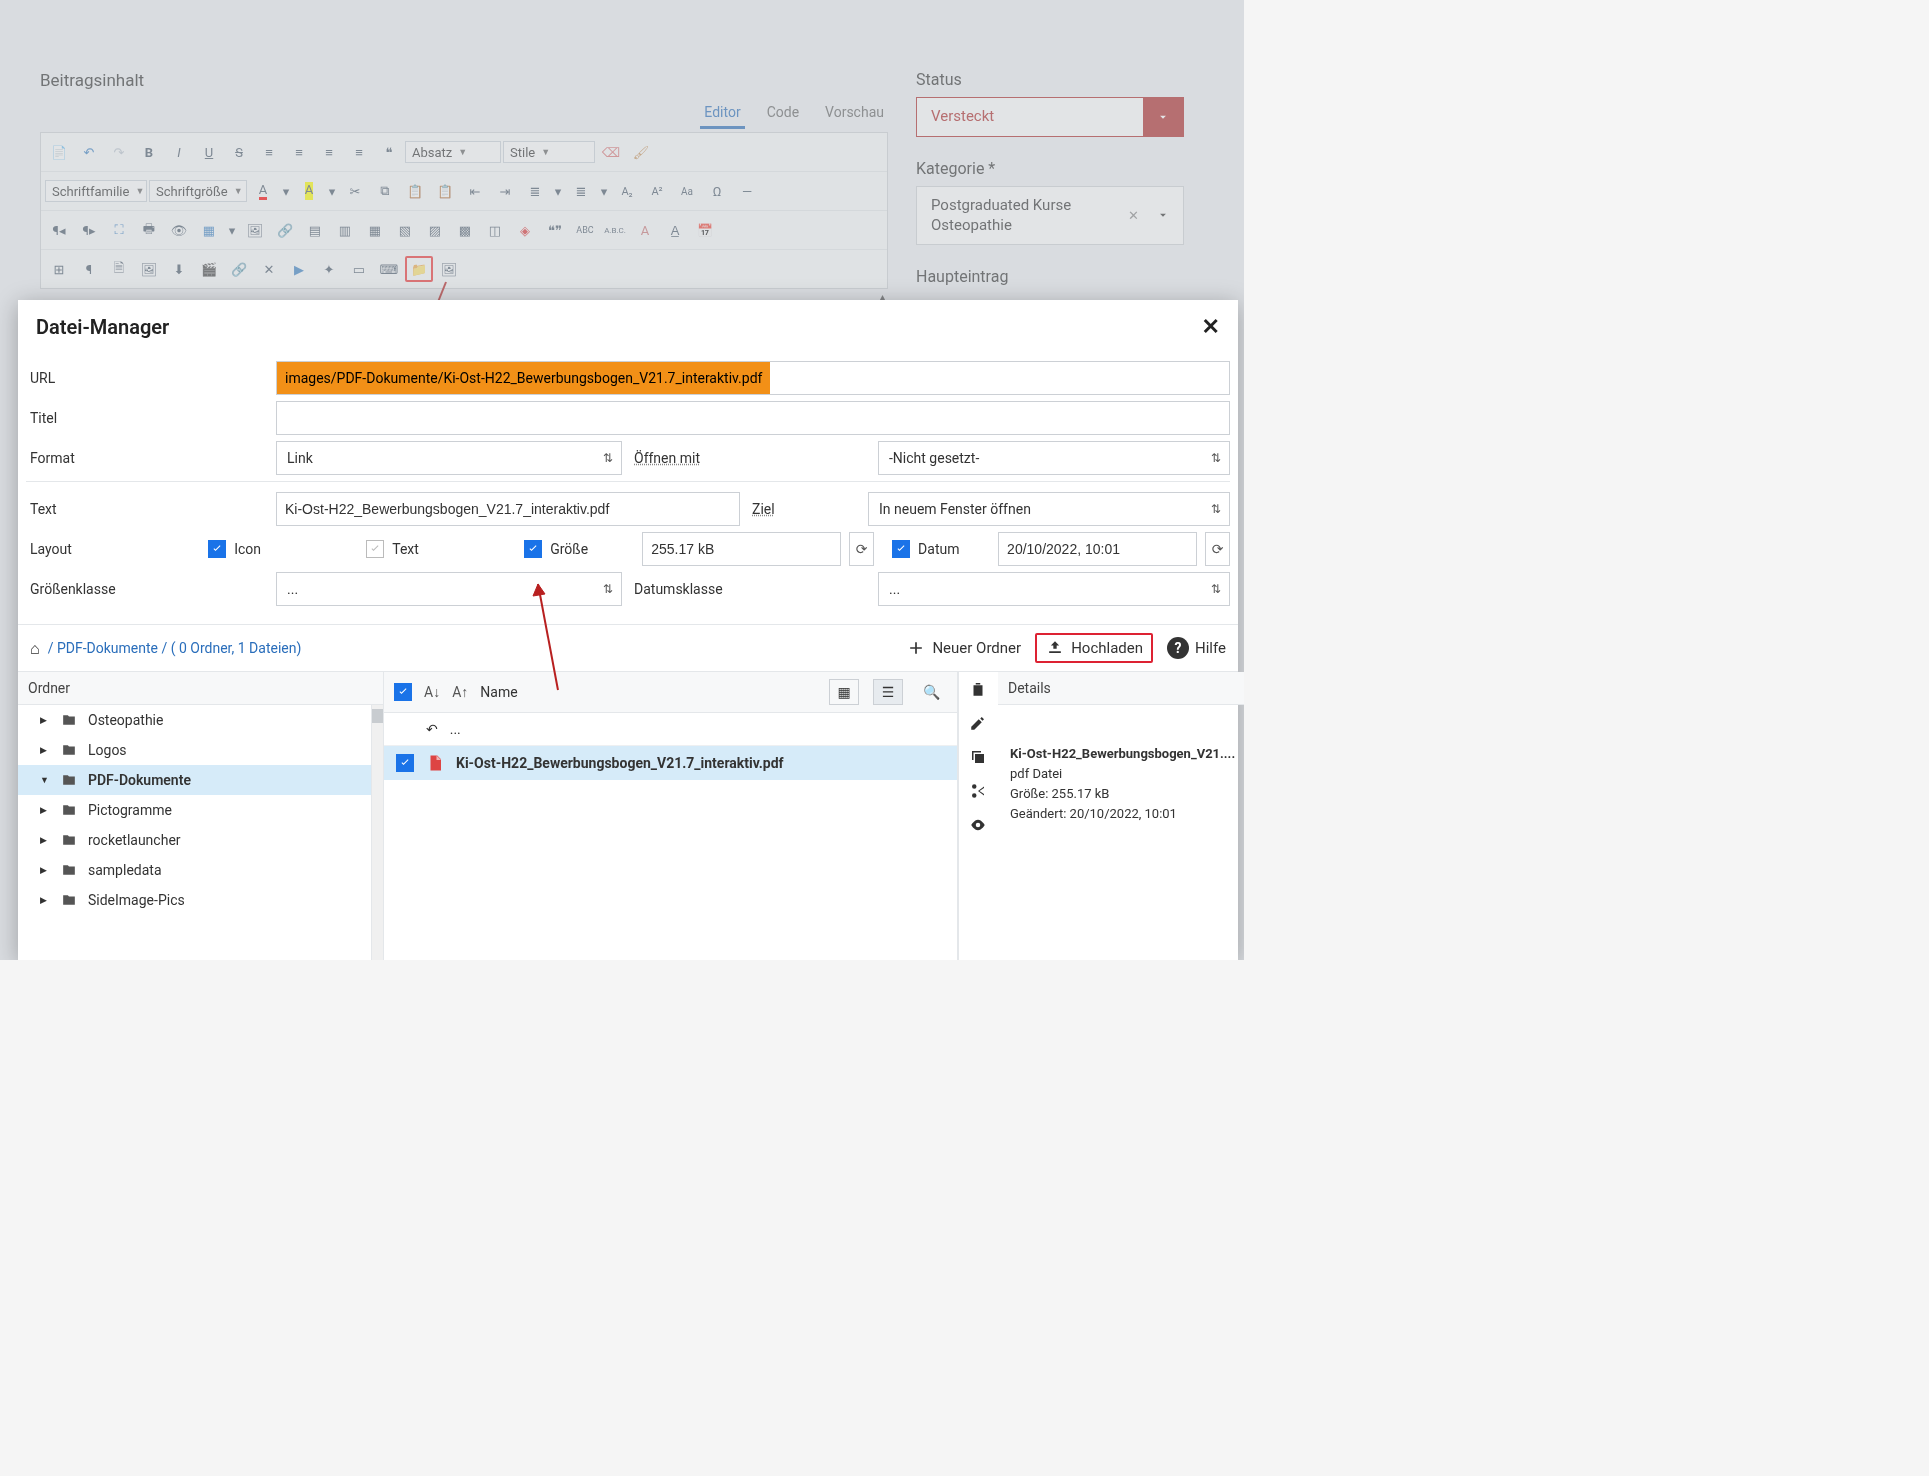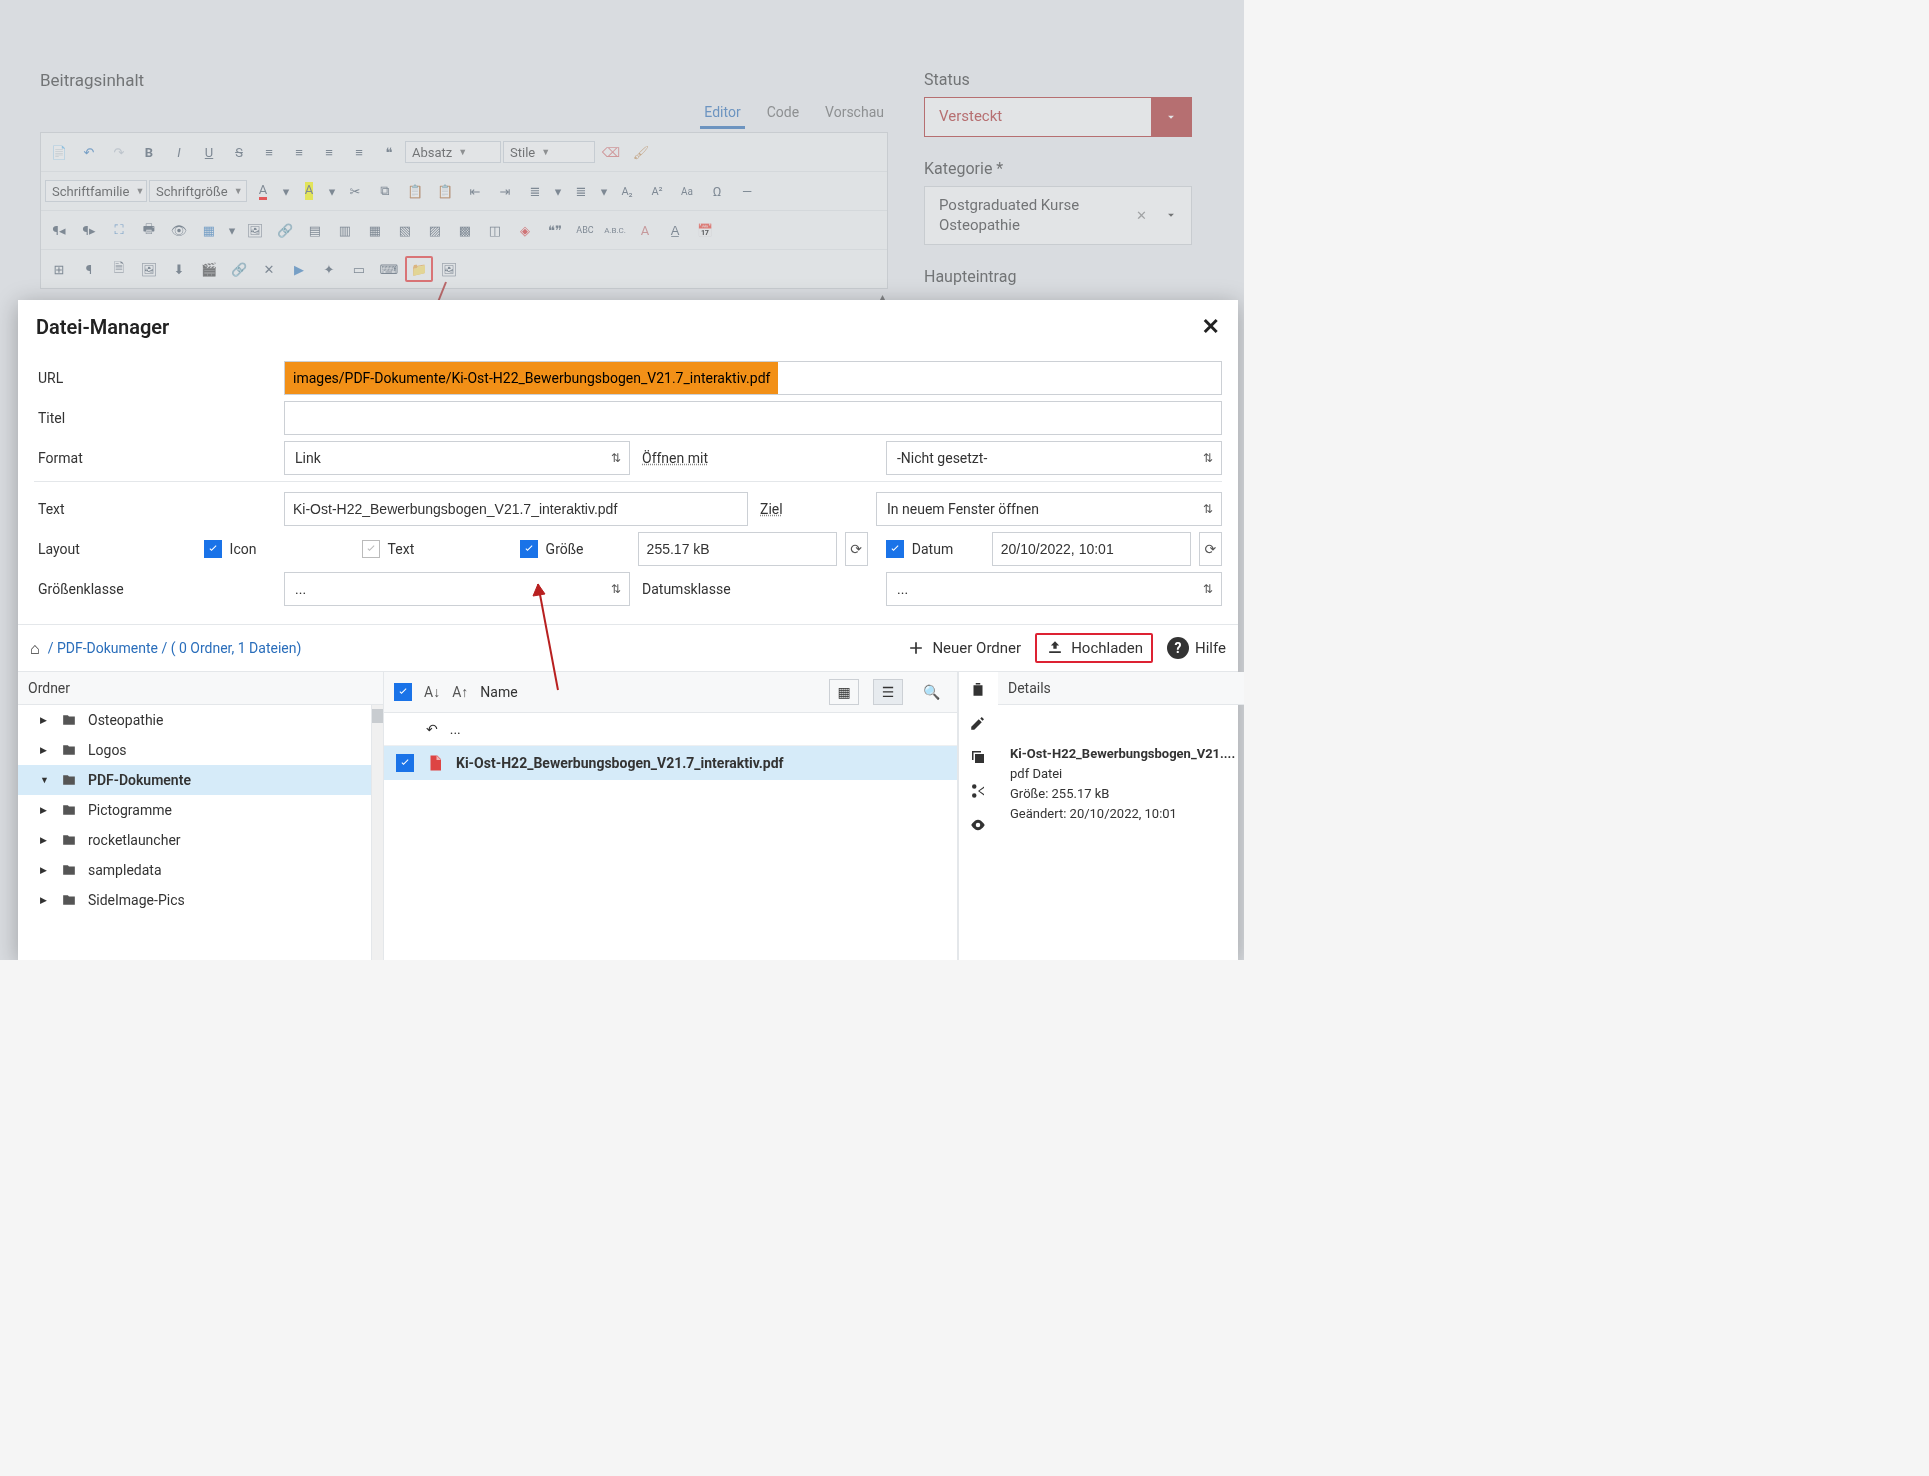--- a/index.html
+++ b/index.html
@@ -14,21 +14,21 @@
   .tabs-top .tab.active { color:#2a6ebb; border-bottom:3px solid #2a6ebb; font-weight:500; }
   
   .content-wrap { position:absolute; top:70px; left:40px; right:48px; bottom:0; }
   .content-title { font-size:17px; color:#333; margin-bottom:12px; }
   
   .editor-tabs { position:absolute; right:0; top:-4px; display:flex; gap:18px; font-size:14px; }
   .editor-tabs span { color:#666; padding:6px 4px; cursor:pointer; }
   .editor-tabs span.active  { color:#2a6ebb; border-bottom:3px solid #2a6ebb; }
   
   .left-col { position:absolute; left:0; top:0; width:848px; }
-  .right-col { position:absolute; right:4px; top:0; width:268px; }
+  .right-col { position:absolute; right:12px; top:0; width:268px; }
   
   .toolbar-box { border:1px solid #cfd3d8; background:#fafbfc; }
   .tb-row { display:flex; align-items:center; padding:6px 4px; gap:2px; border-bottom:1px solid #e6e9ec; flex-wrap:wrap;}
   .tb-btn { width:28px; height:26px; display:inline-flex; align-items:center; justify-content:center; color:#4a5a6a; font-size:13px; border:1px solid transparent; background:transparent;}
   .tb-sel { height:22px; border:1px solid #cdd3da; background:#fff; padding:0 6px; font-size:13px; color:#333; display:inline-flex; align-items:center; gap:6px; }
   .tb-sel .caret{font-size:9px;color:#666;}
   .tb-highlighted { border:2px solid #e33; border-radius:2px; }
   .scroll-hint{text-align:right;padding-right:2px;}
 
   .sidebar-label{font-size:16px;color:#333;margin-bottom:8px;}
@@ -51,21 +51,21 @@
   
   .modal { position:absolute; left:18px; right:6px; top:300px; bottom:0; background:#fff; box-shadow:0 4px 22px rgba(0,0,0,0.28); z-index:20; display:flex; flex-direction:column; }
   .modal-head { display:flex; align-items:center; padding:14px 18px; }
   .modal-head h2{font-size:20px;font-weight:600;color:#222;flex:1;}
   .modal-head .close{font-size:22px;font-weight:bold;cursor:pointer;color:#222;}
   
   .fm-tabs { display:flex; border-bottom:1px solid #ddd; padding:0 8px; margin-top:4px;}
   .fm-tabs .t{padding:9px 16px; border:1px solid transparent; border-bottom:none; color:#2a6ebb; margin-bottom:-1px; cursor:pointer;}
   .fm-tabs .t.active{border-color:#ddd; background:#fff; color:#333;}
   
-  .form-area{padding:4px 16px 16px;}
+  .form-area{padding:4px 8px 16px;}
   .frow{display:flex;align-items:center;min-height:38px;gap:8px;margin-top:2px;}
   .flabel{width:242px;padding-left:4px;color:#333;font-size:14px;}
   .flabel.underline{text-decoration:underline dotted #888;}
   .finput{flex:1;height:34px;border:1px solid #ccd0d5;background:#fff;padding:0 8px;font-size:14px;color:#333;}
   .fselect{flex:1;position:relative;height:34px;border:1px solid #ccd0d5;background:#fff;padding:0 10px;display:flex;align-items:center;}
   .fselect .car{position:absolute;right:8px;top:50%;transform:translateY(-50%);font-size:12px;color:#555;}
   .url-hl{background:#f29017;color:#000;padding:6px 8px;position:absolute;left:0;top:0;height:100%;display:flex;align-items:center;}
   .chk{width:18px;height:18px;border:1px solid #1a73e8;background:#1a73e8;display:inline-flex;align-items:center;justify-content:center;flex-shrink:0;}
   .chk svg{width:12px;height:12px;fill:#fff;}
   .chk.off{background:#fff;border-color:#bbb;}

